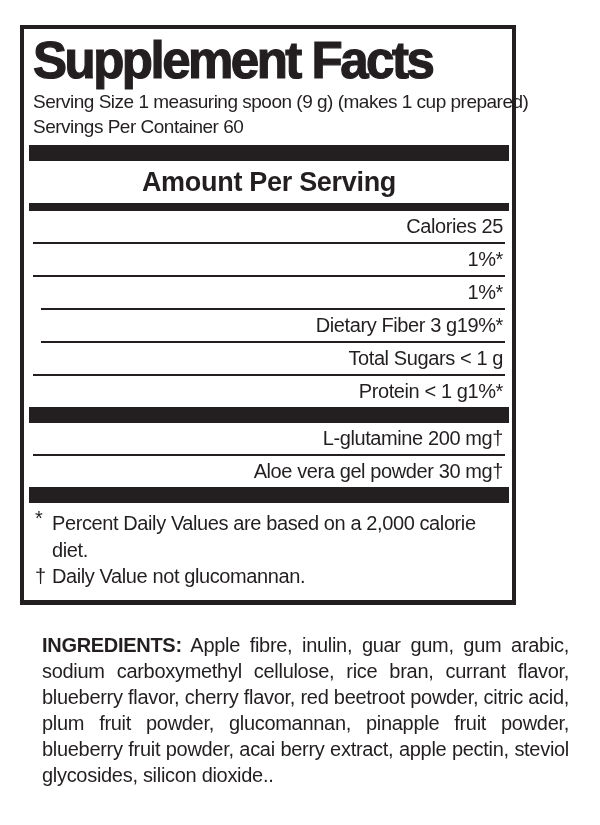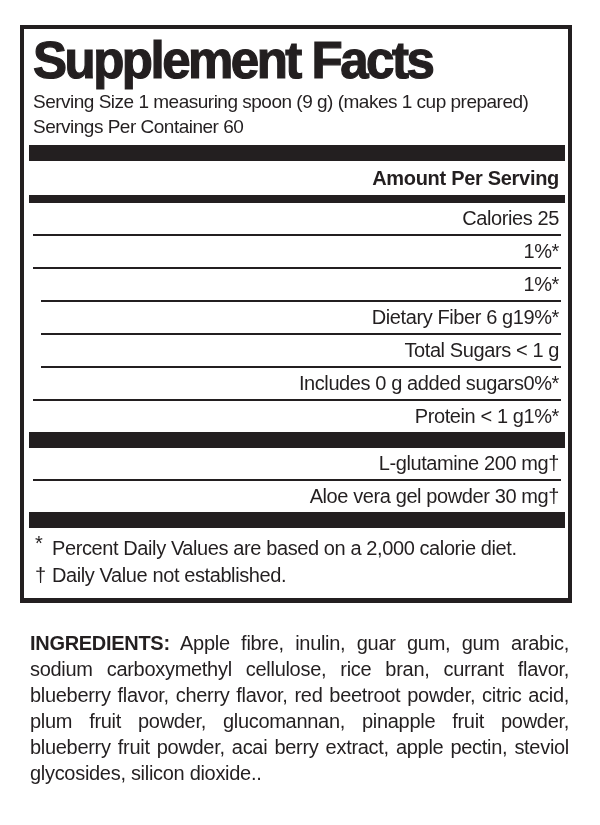--- a/index.html
+++ b/index.html
@@ -5,21 +5,21 @@
   * { box-sizing: border-box; margin: 0; padding: 0; }
   html, body {
     width: 600px; height: 825px;
     background: #ffffff;
     overflow: hidden;
     font-family: "Liberation Sans", sans-serif;
     color: #231f20;
   }
   .facts-box {
     margin: 25px 23px 0 20px;
-    width: 552px;
+    width: 496px;
     border: 4px solid #231f20;
     border-bottom-width: 5px;
     padding: 4px 7px 8px 9px;
     background: #ffffff;
   }
   .panel-title {
     font-size: 51px;
     font-weight: bold;
     letter-spacing: -2.5px;
     line-height: 1.0;
@@ -35,24 +35,24 @@
   }
   .bar {
     background: #231f20;
     margin: 0 -4px;
   }
   .bar.thick { height: 16px; }
   .bar.medium { height: 8px; }
   .bar.gap-top { margin-top: 5px; }
   .hdr-row {
     display: flex;
-    justify-content: flex-end;
+    justify-content: center;
     align-items: baseline;
     font-weight: bold;
-    font-size: 20px;
+    font-size: 27px;
     letter-spacing: -0.3px;
     padding: 6px 2px 5px 2px;
   }
   .row {
     display: flex;
     justify-content: flex-end;
     align-items: baseline;
     font-size: 20px;
     letter-spacing: -0.4px;
     padding: 4px 2px 4px 2px;
@@ -68,21 +68,21 @@
     font-size: 20px;
     letter-spacing: -0.4px;
     line-height: 1.33;
   }
   .fn-sym {
     flex: 0 0 17px;
     display: inline-block;
   }
   .fn-sym.raised { position: relative; top: -5px; }
   .ingredients {
-    margin: 27px 31px 0 30px;
+    margin: 27px 31px 0 42px;
     font-size: 20px;
     letter-spacing: -0.3px;
     line-height: 1.3;
     text-align: justify;
   }
   .ingredients .ing-label { font-weight: bold; }
 </style>
 </head>
 <body>
 
@@ -108,33 +108,29 @@
 
   <div class="row lined">
     <span class="val">1%*</span>
   </div>
 
   <div class="row lined">
     <span class="val">1%*</span>
   </div>
 
   <div class="row lined ind1">
-    <span class="nm">Dietary Fiber 6 g</span>
+    <span class="nm">Dietary Fiber 3 g</span>
     <span class="val">19%*</span>
   </div>
 
   <div class="row lined ind1">
     <span class="nm">Total Sugars &lt; 1 g</span>
     <span class="val"></span>
   </div>
 
-  <div class="row lined ind2">
-    <span class="nm">Includes 0 g added sugars</span>
-    <span class="val">0%*</span>
-  </div>
 
   <div class="row lined">
     <span class="nm">Protein &lt; 1 g</span>
     <span class="val">1%*</span>
   </div>
 
   <div class="bar thick"></div>
 
   <div class="row">
     <span class="nm">L-glutamine 200 mg</span>
@@ -148,21 +144,21 @@
 
   <div class="bar thick"></div>
 
   <div class="footnotes">
     <div class="footnote">
       <span class="fn-sym raised">*</span>
       <span>Percent Daily Values are based on a 2,000 calorie diet.</span>
     </div>
     <div class="footnote">
       <span class="fn-sym">†</span>
-      <span>Daily Value not established.</span>
+      <span>Daily Value not glucomannan.</span>
     </div>
   </div>
 
 </div>
 
 <div class="ingredients">
   <span class="ing-label">INGREDIENTS:</span>
   <span>Apple fibre, inulin, guar gum, gum arabic, sodium carboxymethyl cellulose, rice bran, currant flavor, blueberry flavor, cherry flavor, red beetroot powder, citric acid, plum fruit powder, glucomannan, pinapple fruit powder, blueberry fruit powder, acai berry extract, apple pectin, steviol glycosides, silicon dioxide..</span>
 </div>
 

